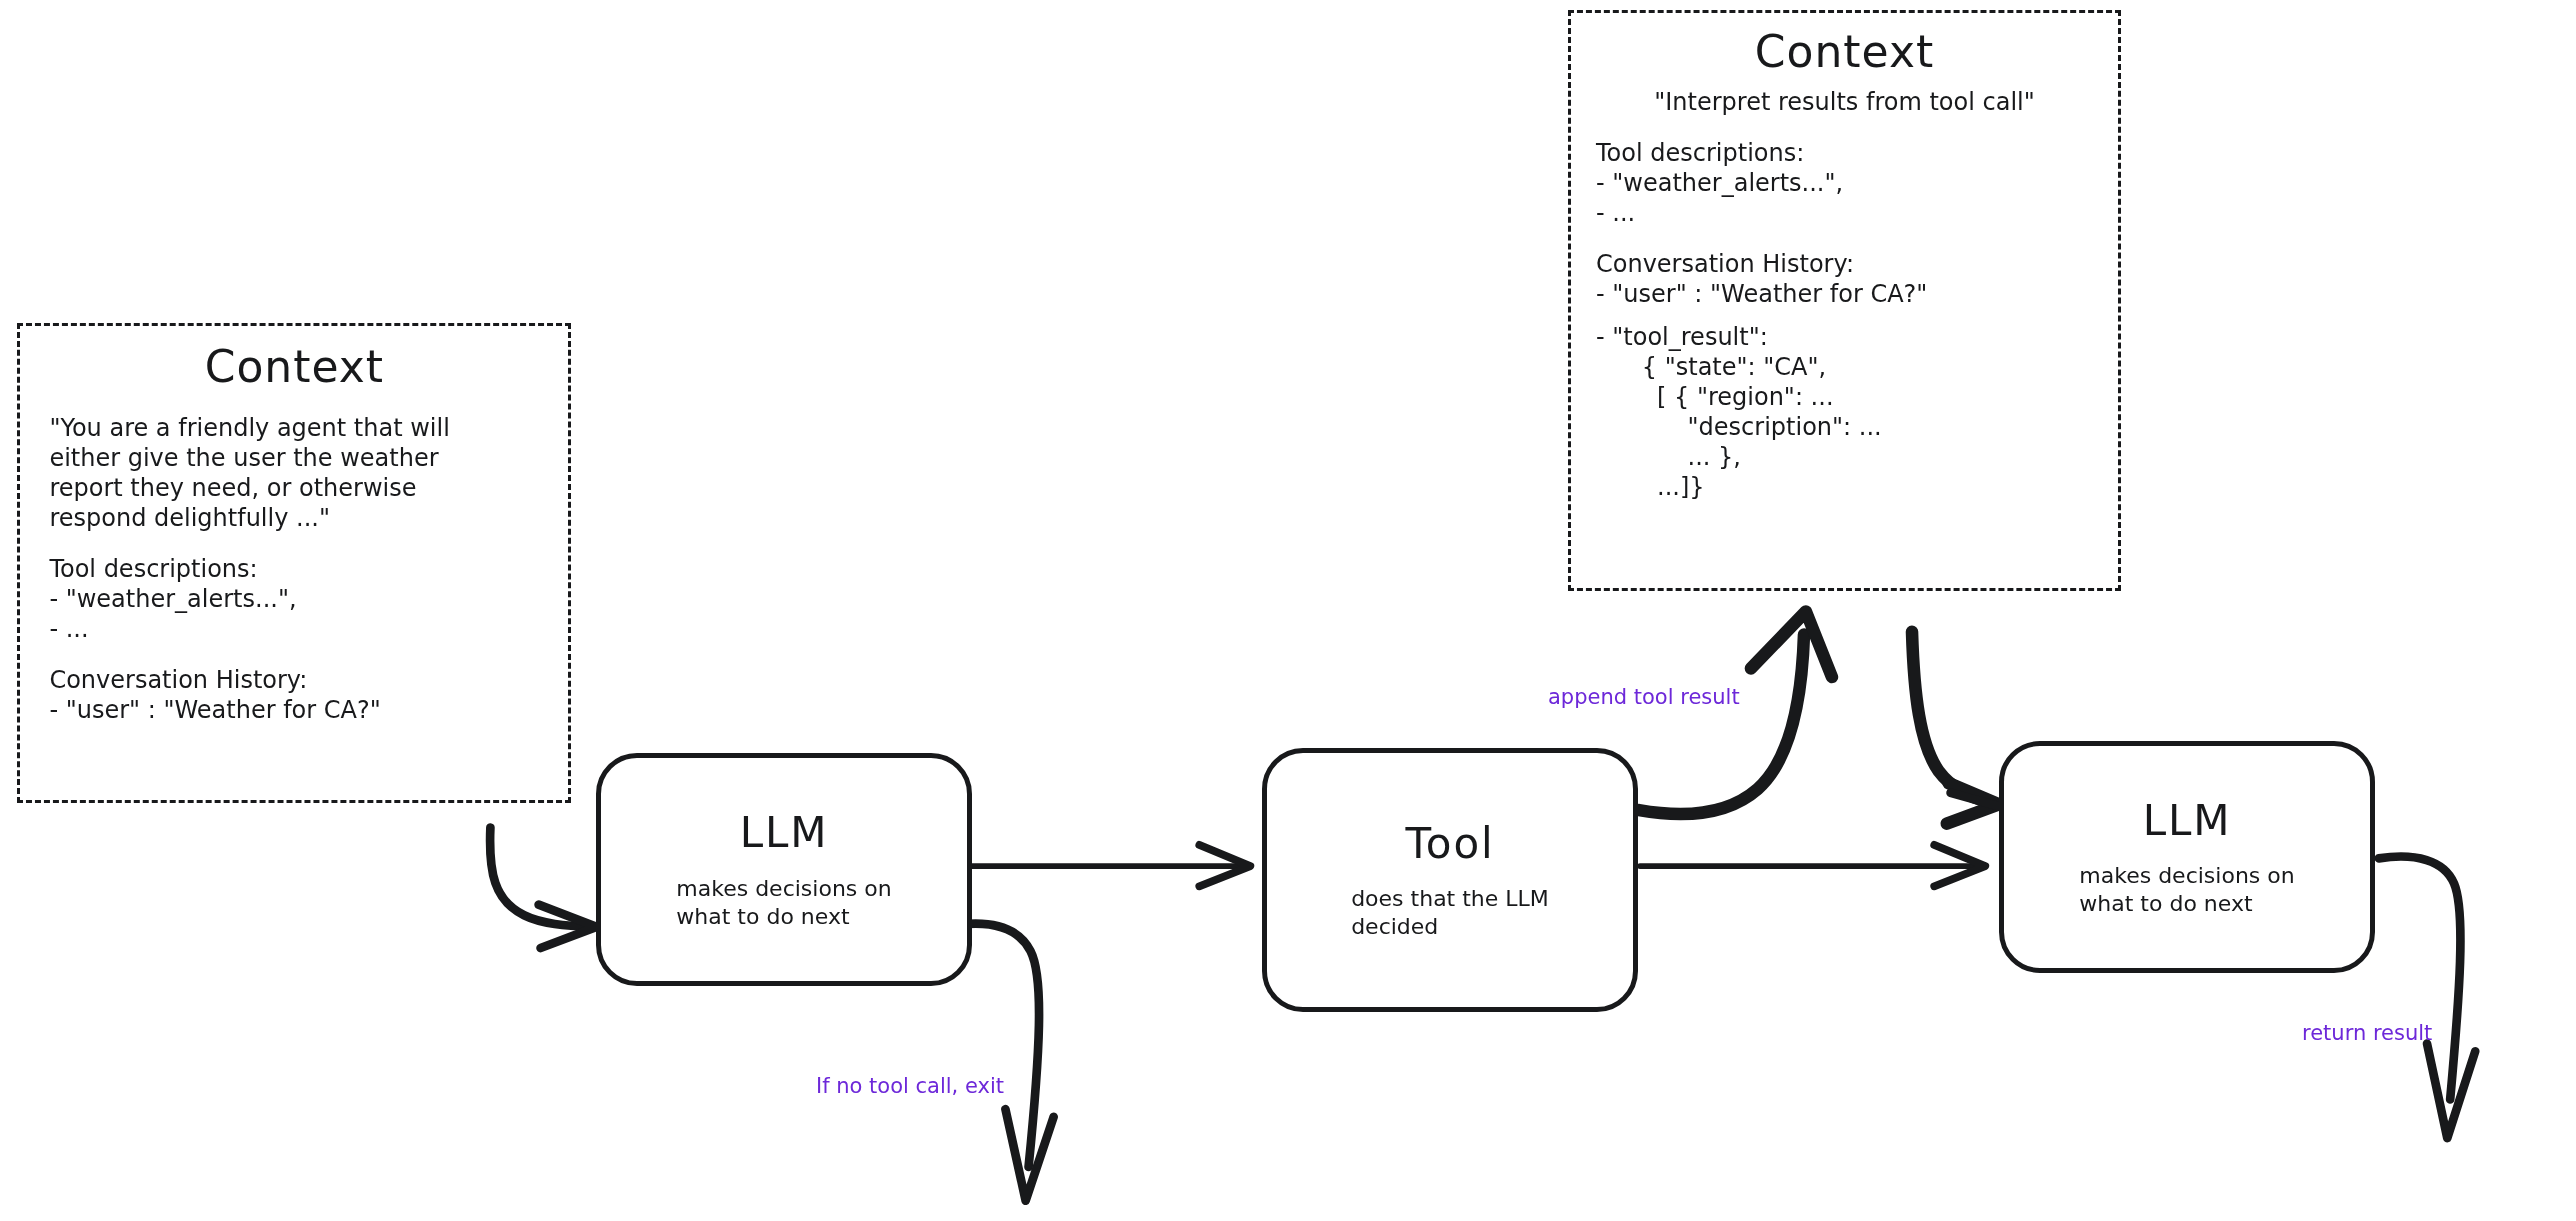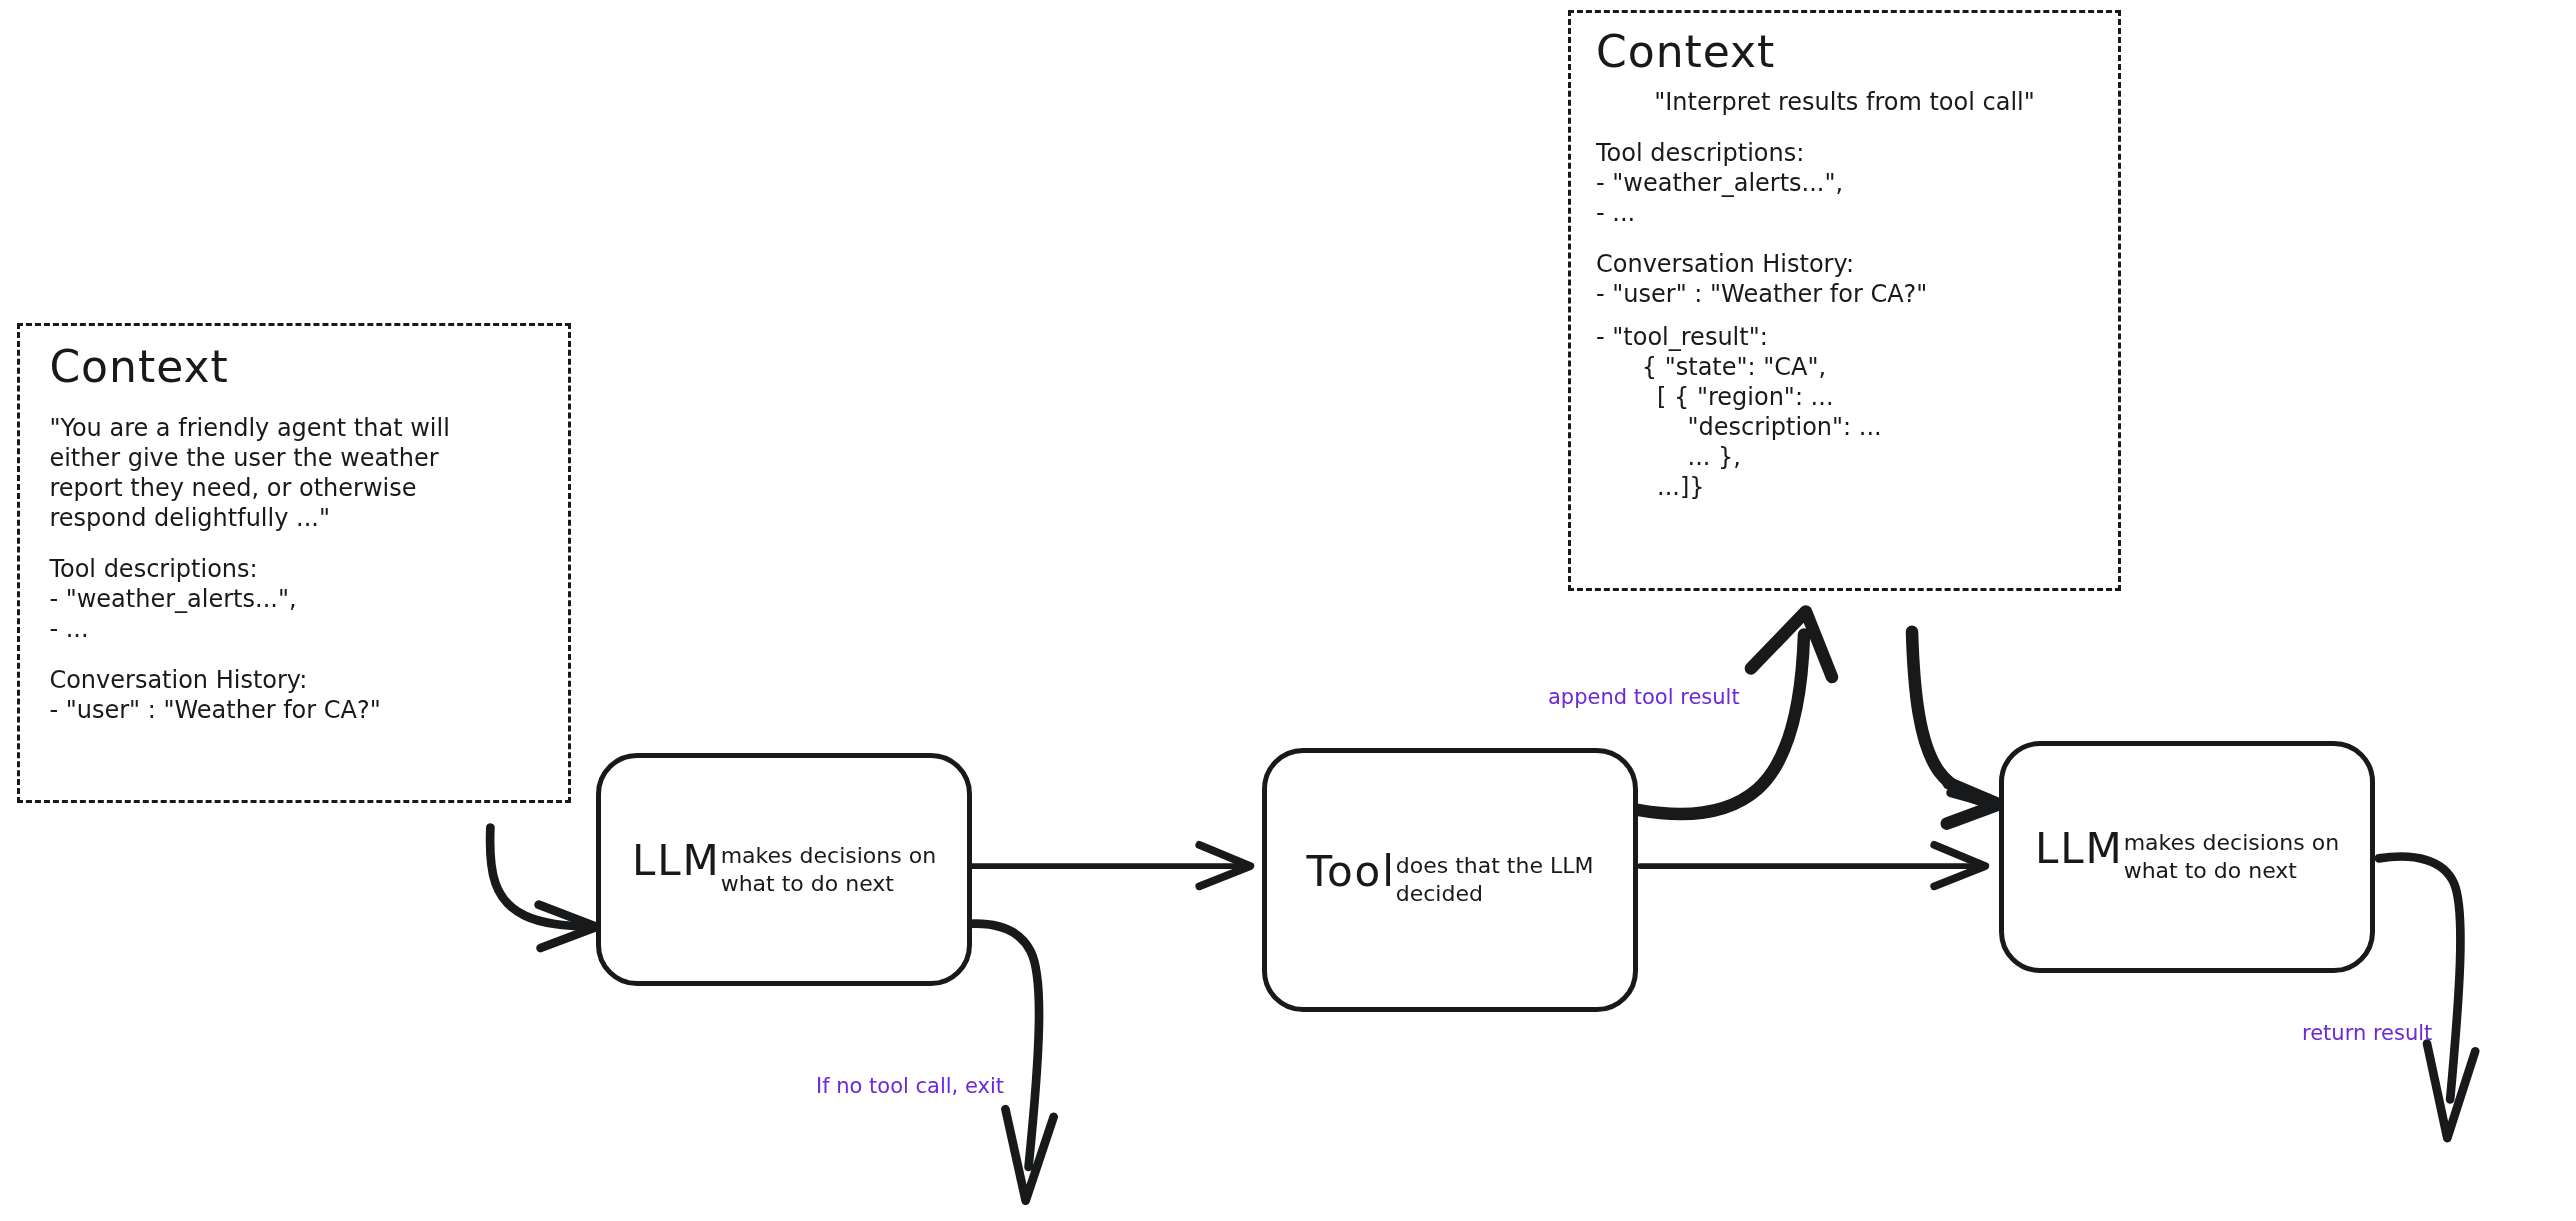--- a/index.html
+++ b/index.html
@@ -47,21 +47,21 @@
   }
   
   .ctx-box {
     position: absolute;
     box-sizing: border-box;
     border: 3.9px dashed #18191b;
     background: transparent;
   }
   .ctx-box .ctx-title {
     display: block;
-    text-align: left;
+    text-align: center;
     font-size: 44px;
     font-weight: 400;
     color: #18191b;
     letter-spacing: 1px;
   }
   .ctx-body-block {
     color: #18191b;
     font-size: 24px;
     line-height: 30px;
     white-space: pre-wrap;
@@ -70,21 +70,21 @@
     height: 21px;
   }
   
   .node {
     position: absolute;
     box-sizing: border-box;
     border: 5.8px solid #18191b;
     border-radius: 41px;
     background: #ffffff;
     display: flex;
-    flex-direction: row;
+    flex-direction: column;
     align-items: center;
     justify-content: center;
   }
   .node .node-title {
     display: block;
     font-size: 42px;
     color: #18191b;
     letter-spacing: 1.9px;
     margin-bottom: 17.4px;
   }

